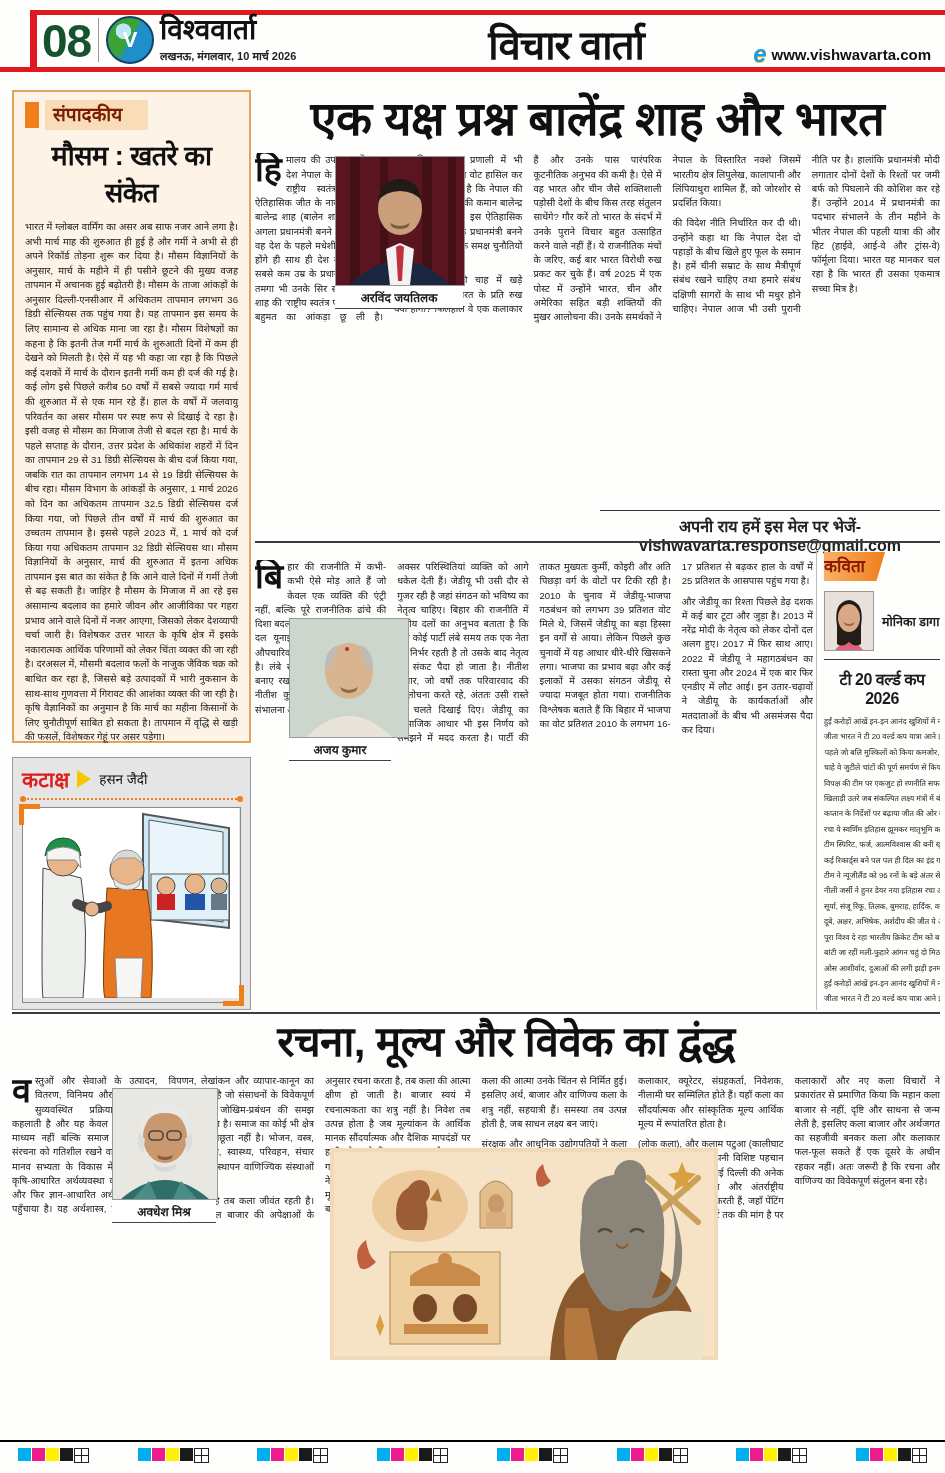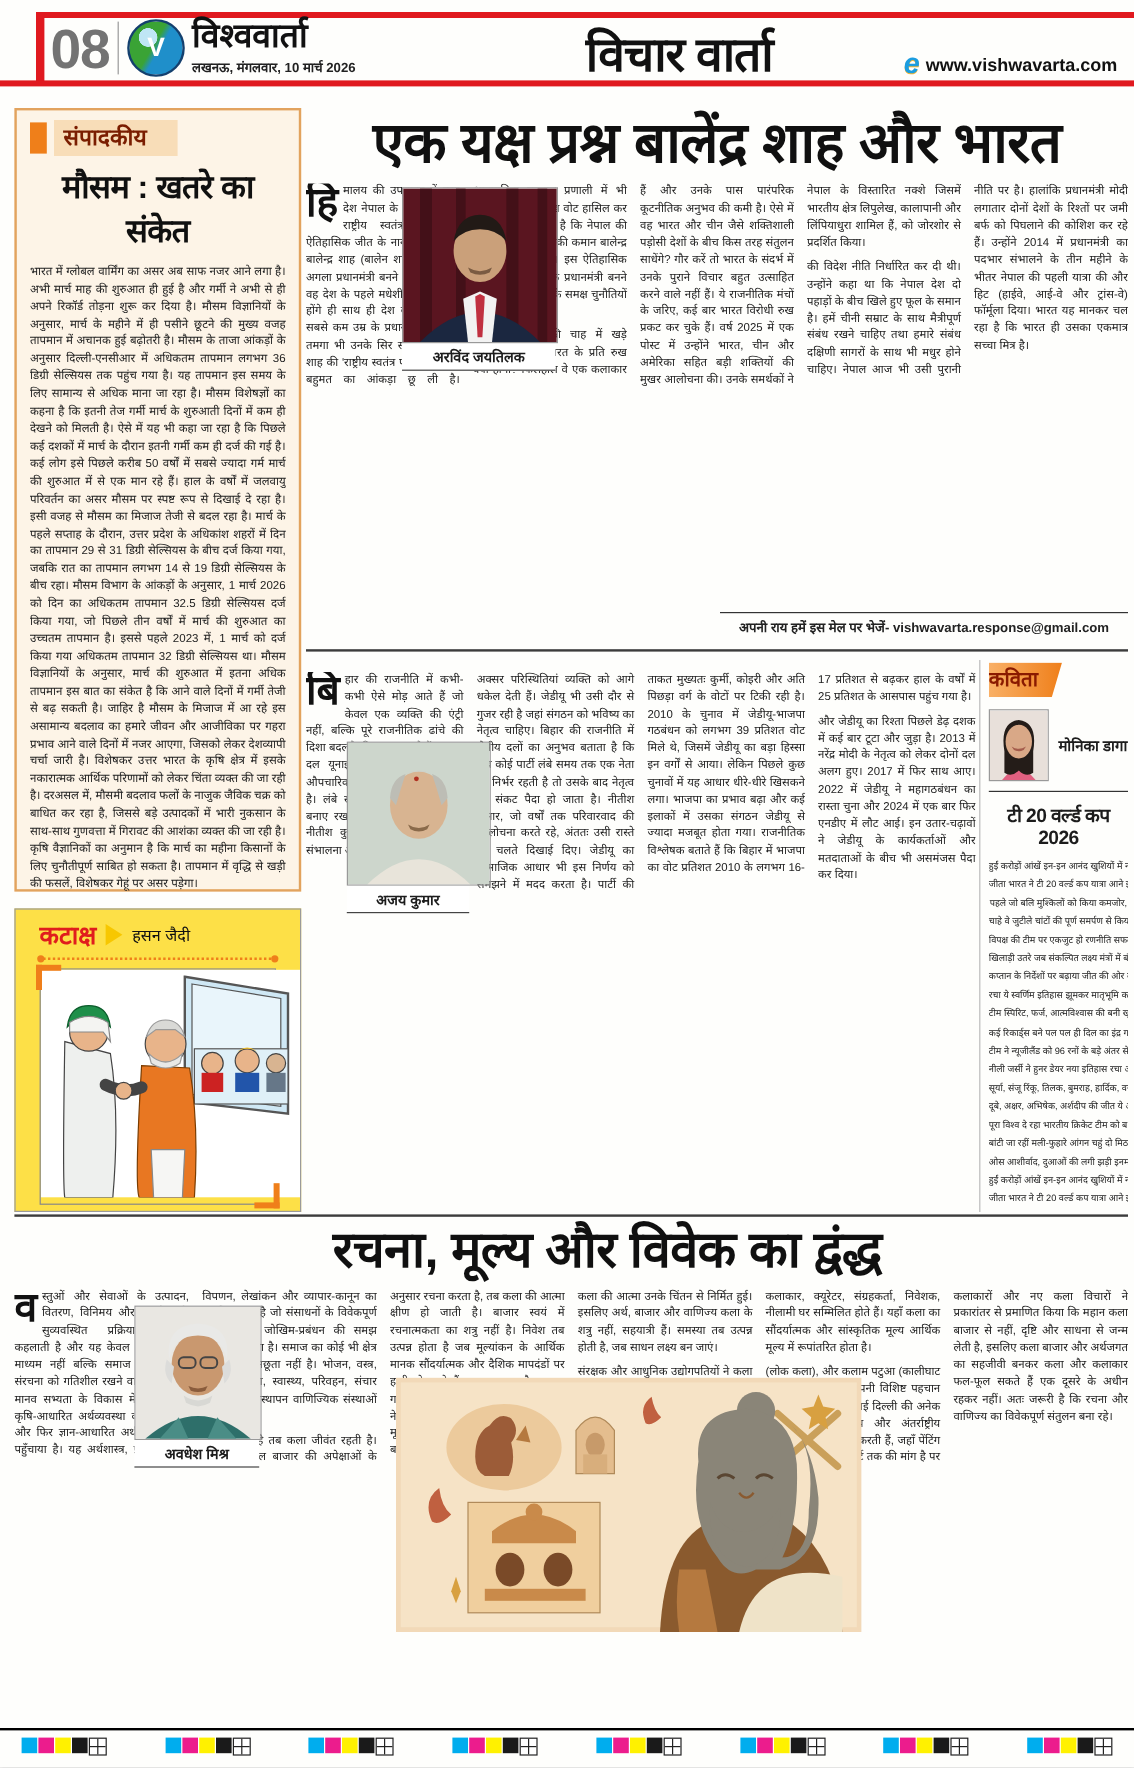--- a/index.html
+++ b/index.html
@@ -2,21 +2,21 @@
 <html><head>
 <meta charset="utf-8">
 <style>
   html,body{margin:0;padding:0;background:#e9e9e9;}
   #page{position:relative;width:945px;height:1473px;background:#fefefc;margin:0 auto;
         font-family:"Liberation Sans",sans-serif;color:#1c1c1c;overflow:hidden;
         box-shadow:0 0 4px rgba(0,0,0,.3);}
   .abs{position:absolute;}
   
   .red{background:#e0191f;}
-  #page-number{font-size:46px;font-weight:800;letter-spacing:-1px;color:#737373;}
+  #page-number{font-size:46px;font-weight:800;letter-spacing:-1px;color:#14532d;}
   #brand-name{font-size:28px;font-weight:800;color:#111;line-height:1;}
   #dateline{font-size:11px;font-weight:700;color:#222;margin-top:4px;}
   #section-title{font-size:40px;font-weight:800;color:#111;letter-spacing:-1px;}
   #website{display:flex;align-items:center;gap:5px;font-size:15px;font-weight:800;color:#111;}
   .e-icon{color:#1b9de0;font-size:24px;font-weight:800;font-style:italic;line-height:1;
           text-shadow:0 1px 0 #f7b733;}
   .hdr-divider{width:1px;background:#9a9a9a;}
   .globe{border-radius:50%;background:
      radial-gradient(circle at 35% 30%,#bfe6f5 0 18%,transparent 19%),
      linear-gradient(120deg,#3aa335 0 45%,#1f8fca 55%);
@@ -34,21 +34,21 @@
   .hrule{background:#3c3c3c;}
   
   #editorial-box{border:2px solid #e2a35e;background:#fdf4e7;padding:8px 11px;box-sizing:border-box;}
   #editorial-label-row{display:flex;align-items:center;height:30px;margin-bottom:6px;}
   #editorial-label-sq{width:14px;height:26px;background:#ef7f1a;margin-right:6px;}
   #editorial-label{background:#f8ddb8;color:#7a1d00;font-size:19px;font-weight:800;
                    padding:1px 26px 3px 8px;}
   #editorial-headline{font-size:27px;margin:4px 0 10px;}
   #editorial-body{font-size:9.6px;line-height:1.52;height:545px;}
   
-  #cartoon-box{border:1px solid #9a9a9a;background:#fde047;padding:7px 20px;box-sizing:border-box;}
+  #cartoon-box{border:1px solid #9a9a9a;background:#e5e5e5;padding:7px 9px;box-sizing:border-box;}
   #cartoon-head{display:flex;align-items:center;gap:8px;}
   #cartoon-label{color:#e01d1d;font-size:21px;font-weight:800;}
   .tri-icon{width:0;height:0;border-left:14px solid #f7c700;border-top:9px solid transparent;
             border-bottom:9px solid transparent;}
   #cartoon-artist{font-size:13.5px;font-weight:400;color:#111;}
   #cartoon-dots{border-top:2px dotted #ef7f1a;margin:5px 0 7px;position:relative;}
   #cartoon-dots::before,#cartoon-dots::after{content:"";position:absolute;top:-4px;width:6px;height:6px;
      border-radius:50%;background:#ef7f1a;}
   #cartoon-dots::before{left:-2px;} #cartoon-dots::after{right:-2px;}
   #cartoon-frame{position:relative;border:1px solid #888;}
@@ -60,21 +60,21 @@
               background:linear-gradient(90deg,#f9b066,#ef7f1a);color:#8a1a00;font-weight:800;
               font-size:17px;padding:2px 20px 4px 0;
               clip-path:polygon(0 0,100% 0,86% 100%,0 100%);}
   #poet-row{display:flex;align-items:center;gap:8px;margin:10px 0 6px;border-bottom:1.5px solid #333;
             padding-bottom:8px;}
   #poet-name{font-size:12.5px;font-weight:800;}
   #poem-title{font-size:16px;font-weight:800;text-align:center;margin:8px 0 6px;letter-spacing:-.5px;}
   .poem-line{font-size:7.7px;line-height:15.4px;text-align:center;color:#222;white-space:nowrap;
              overflow:hidden;}
   
-  #feedback-line{border-top:1.5px solid #333;padding-top:4px;font-size:11px;font-weight:800;
+  #feedback-line{border-top:1.5px solid #333;padding-top:4px;font-size:16px;font-weight:800;
                  text-align:center;color:#222;}
   
   #print-marks{display:flex;justify-content:space-between;padding:0 18px;}
   .mark-group{display:flex;gap:1px;}
   .mark-sq{width:13px;height:13px;}
   .reg-sq{width:13px;height:13px;border:1px solid #222;background:
      linear-gradient(#222,#222) center/100% 1px no-repeat,
      linear-gradient(#222,#222) center/1px 100% no-repeat,#fff;}
 </style>
 </head>

